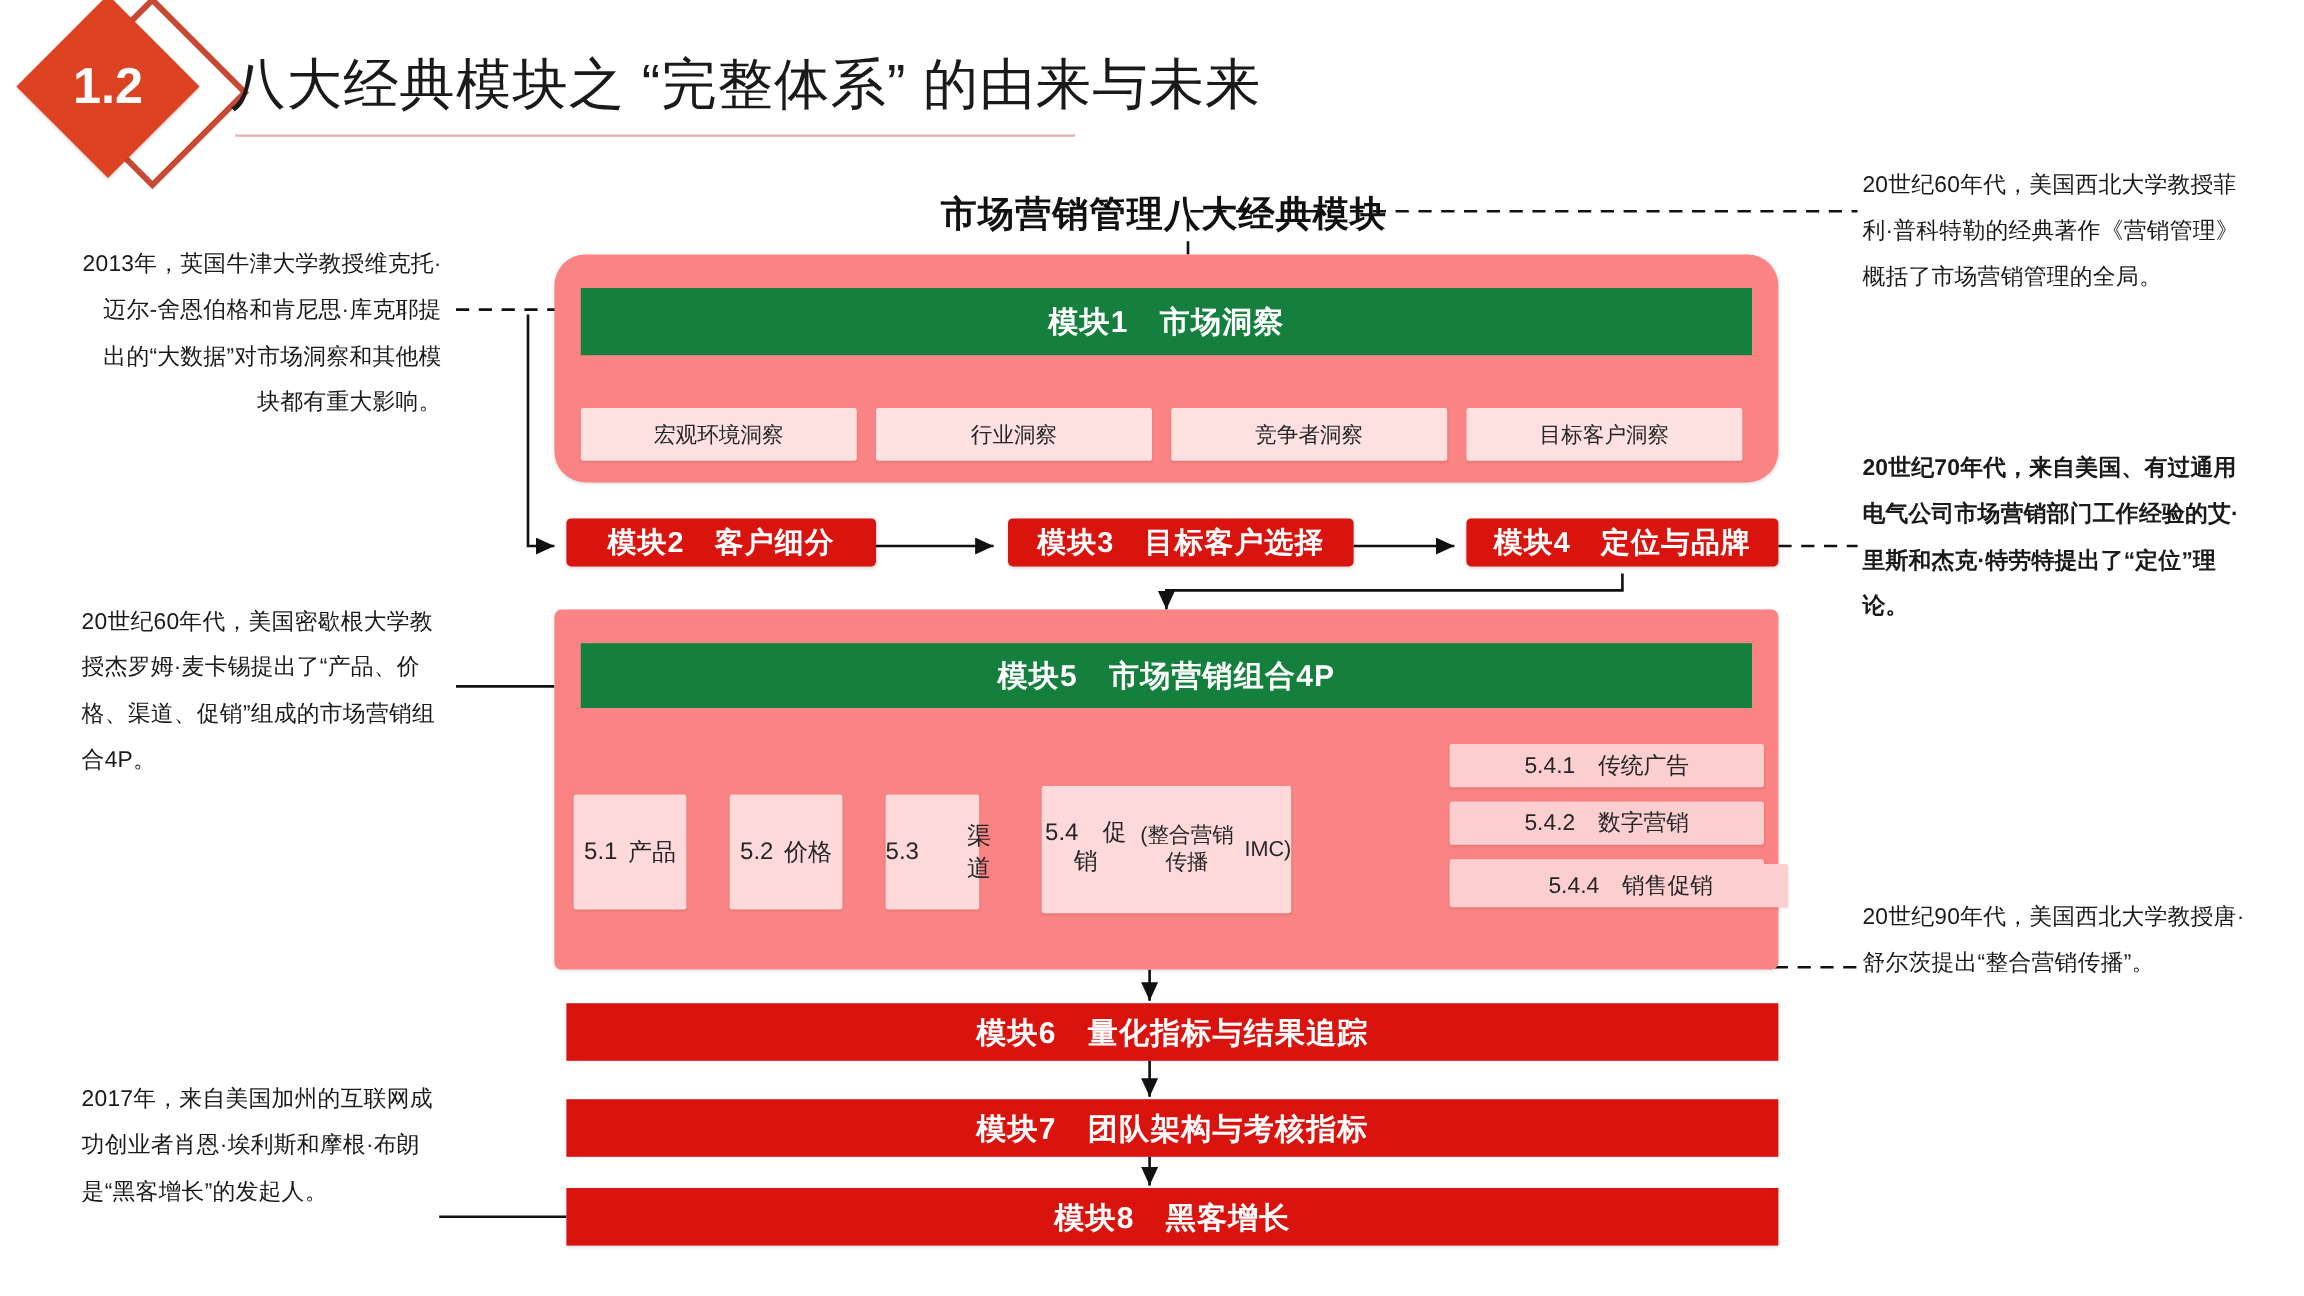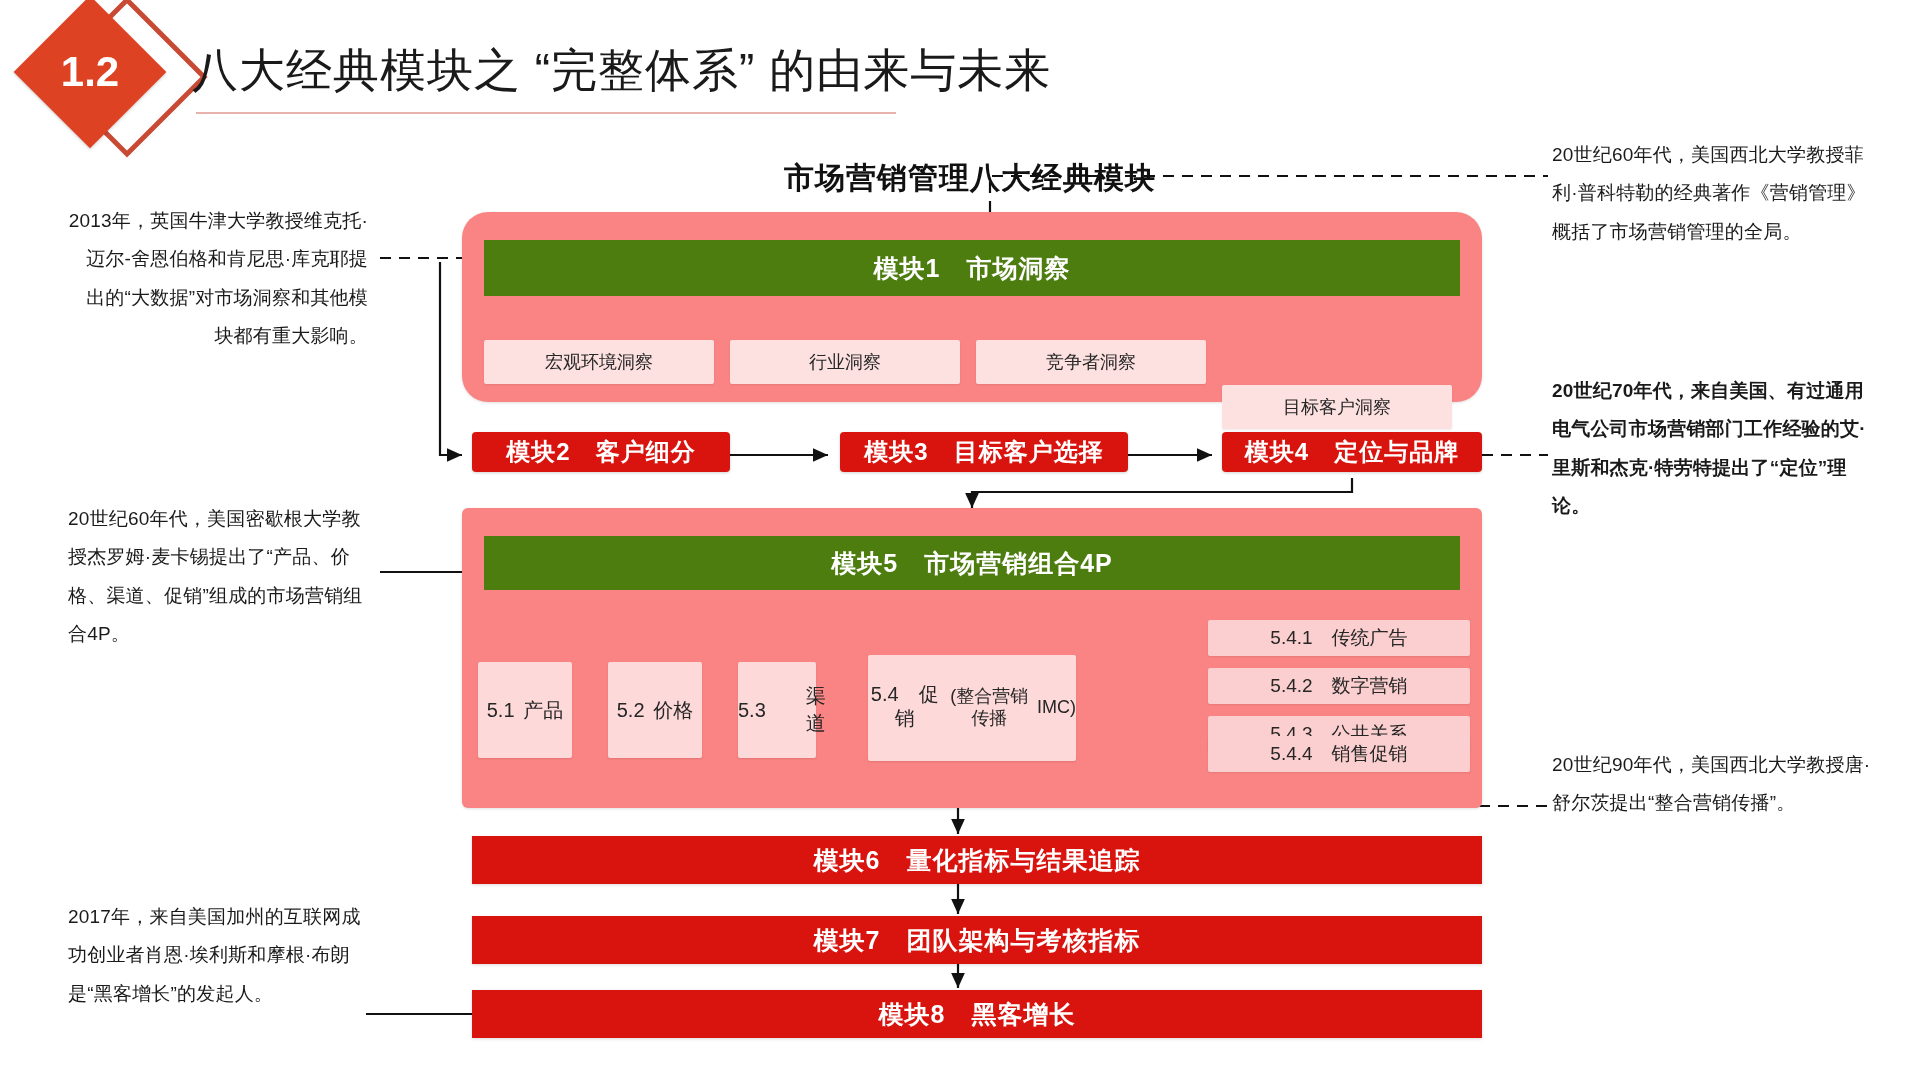--- a/index.html
+++ b/index.html
@@ -51,38 +51,38 @@
     position:absolute;left:462px;top:212px;width:1020px;height:190px;
     background:#fa8383;border-radius:26px;
     box-shadow:0 1px 3px rgba(0,0,0,.12);
   }
   .grp5{
     position:absolute;left:462px;top:508px;width:1020px;height:300px;
     background:#fa8383;border-radius:6px;
     box-shadow:0 1px 3px rgba(0,0,0,.12);
   }
   .bar-dark{
-    position:absolute;background:#4d7c0f;color:#fff;
+    position:absolute;background:#15803d;color:#fff;
     display:flex;align-items:center;justify-content:center;
     font-size:25px;font-weight:bold;letter-spacing:1px;
   }
   .m1-bar{left:22px;top:28px;width:976px;height:56px;}
   .m5-bar{left:22px;top:28px;width:976px;height:54px;}
 
   .sub-light{
     position:absolute;background:#fde0e0;
     display:flex;align-items:center;justify-content:center;
     font-size:18px;color:#262626;border-radius:2px;
     box-shadow:0 1px 2px rgba(0,0,0,.08);
   }
   .m1-sub{top:128px;width:230px;height:44px;}
   .m1-sub.s0{left:22px;}
   .m1-sub.s1{left:268px;}
   .m1-sub.s2{left:514px;}
-  .m1-sub.s3{left:760px;margin-top:45px;}
+  .m1-sub.s3{left:760px;}
 
   
   .pill{
     position:absolute;height:40px;background:#d9140f;
     border-radius:4px;color:#fff;
     display:flex;align-items:center;justify-content:center;
     font-size:24px;font-weight:bold;letter-spacing:1px;
     box-shadow:0 1px 3px rgba(0,0,0,.18);
   }
   .m2{left:472px;top:432px;width:258px;}
@@ -107,21 +107,21 @@
 
   .sub54{
     position:absolute;left:1208px;width:262px;height:36px;background:#fbcfcf;
     display:flex;align-items:center;justify-content:center;
     font-size:19px;color:#262626;border-radius:2px;
     box-shadow:0 1px 2px rgba(0,0,0,.08);
   }
   .sub54.a{top:620px;}
   .sub54.b{top:668px;}
   .sub54.c{top:716px;}
-  .sub54.d{top:736px;}
+  .sub54.d{top:720px;padding-left:20px;}
 
   
   .wide{
     position:absolute;left:472px;width:1010px;height:48px;background:#d9140f;
     color:#fff;display:flex;align-items:center;justify-content:center;
     font-size:25px;font-weight:bold;letter-spacing:1px;
     box-shadow:0 1px 3px rgba(0,0,0,.15);
   }
   .m6{top:836px;}
   .m7{top:916px;}

